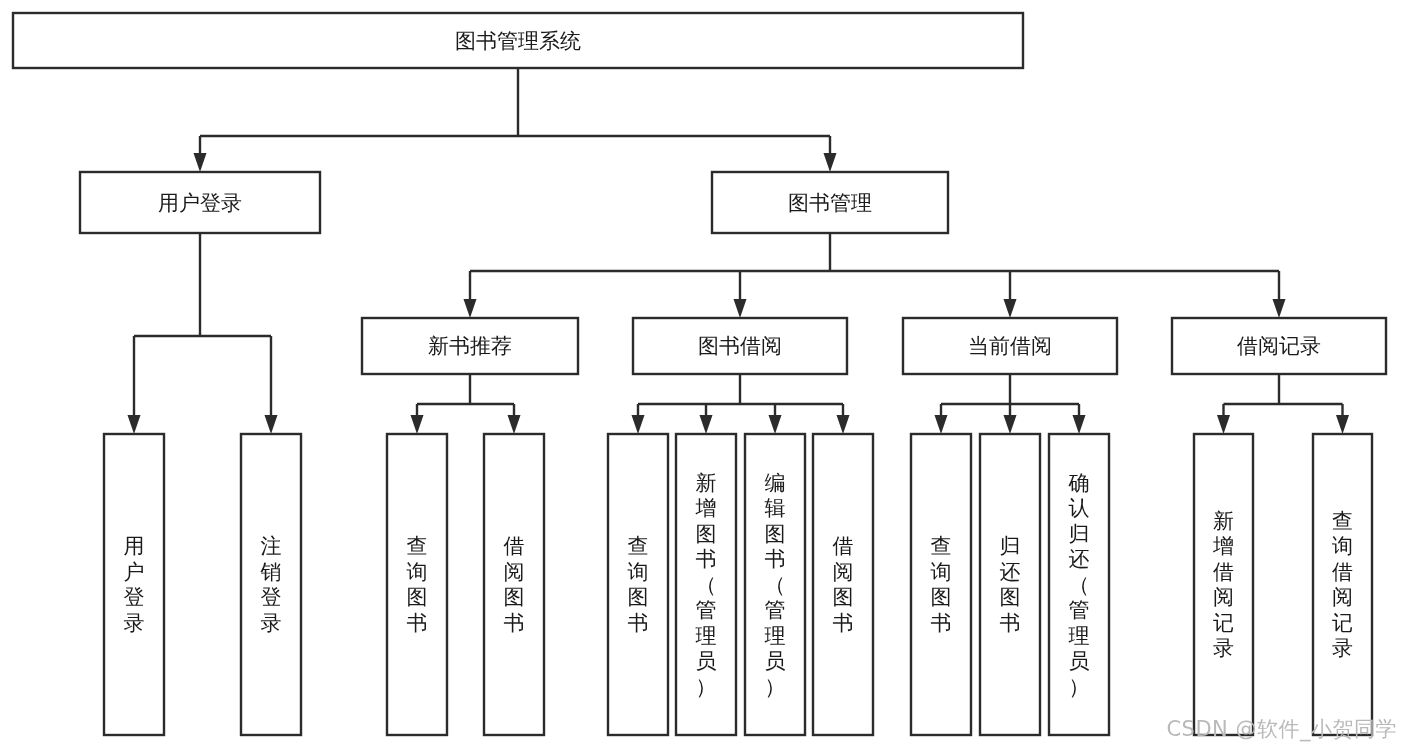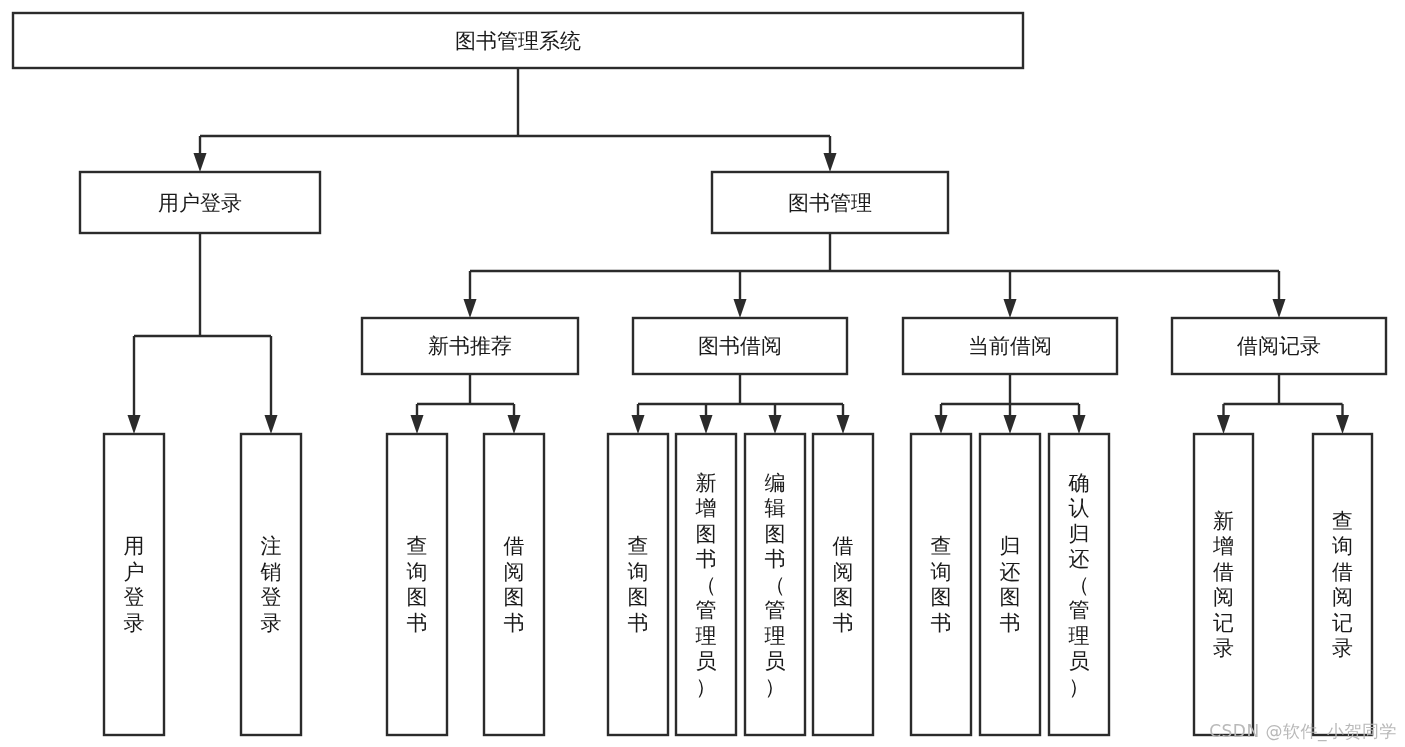--- a/index.html
+++ b/index.html
@@ -54,21 +54,21 @@
     font-family: "DejaVu Sans", "Liberation Sans", sans-serif;
     font-size: 21px;
     fill: #1a1a1a;
     text-anchor: middle;
   }
   .watermark {
     position: absolute;
     right: 8px;
     bottom: 4px;
     font-family: "DejaVu Sans", "Liberation Sans", sans-serif;
-    font-size: 17px;
+    font-size: 21px;
     color: #b9b9b9;
     letter-spacing: 0.5px;
     white-space: nowrap;
     user-select: none;
   }
 </style>
 </head>
 <body>
 
 <div id="diagram-root">

